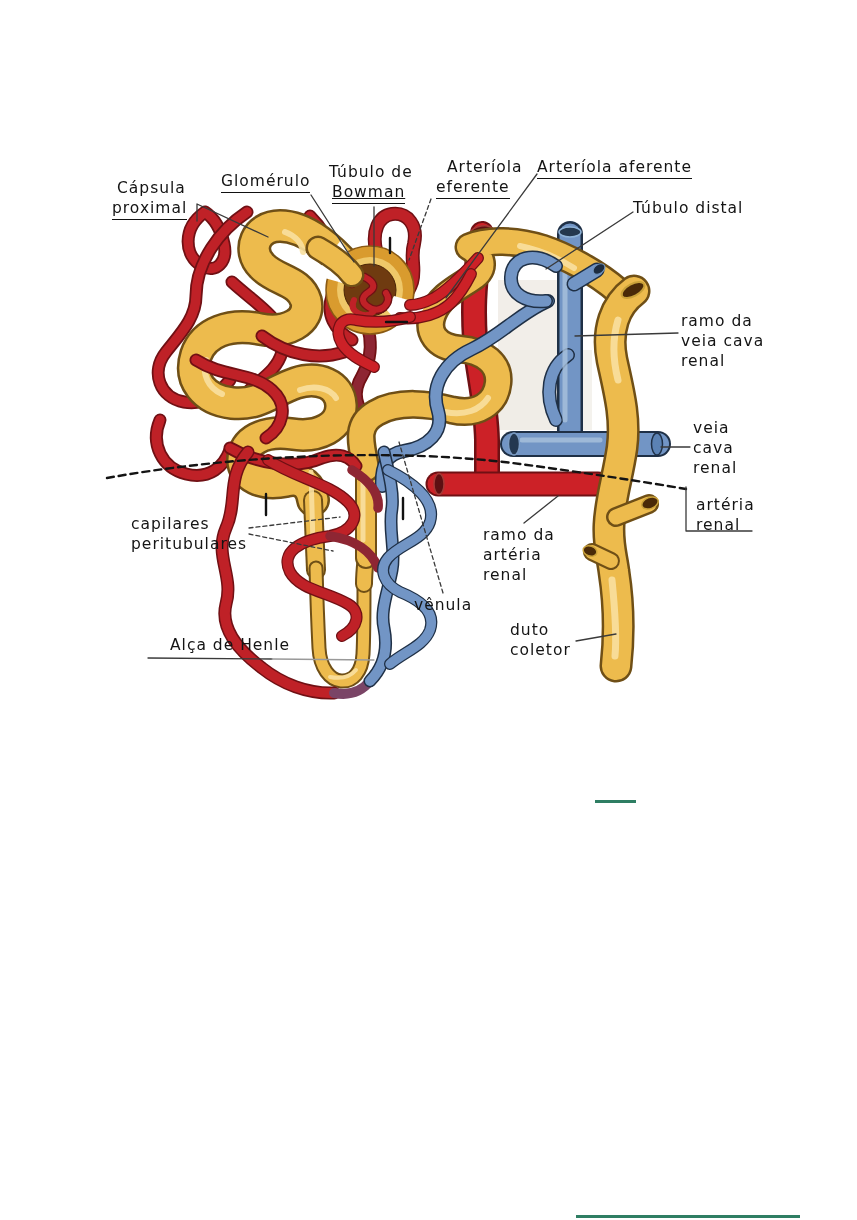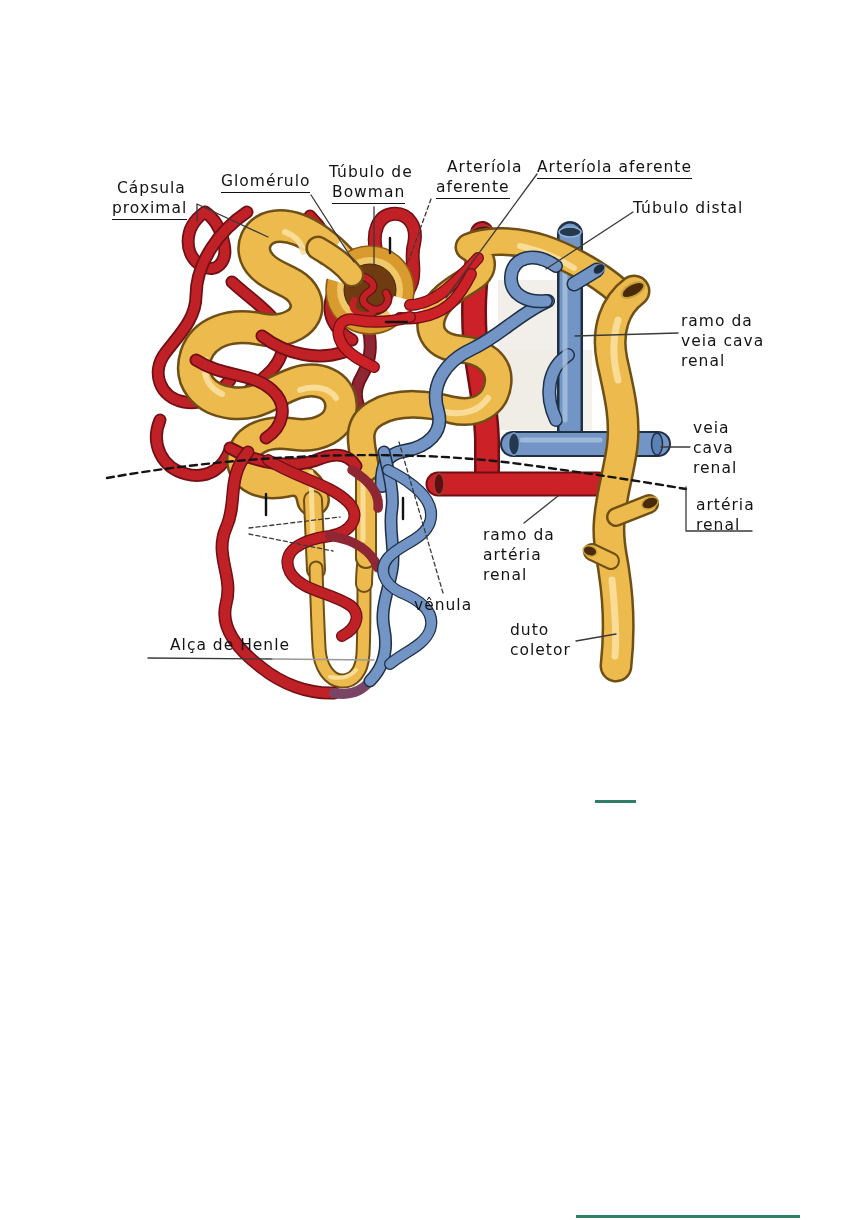--- a/index.html
+++ b/index.html
@@ -260,26 +260,26 @@
     <span style="margin-left:5px;">Cápsula</span><br>
     <span class="u">proximal</span>
   </div>
 
   <div class="lbl" style="left:221px;top:171px;">
     <span class="u">Glomérulo</span>
   </div>
 
   <div class="lbl" style="left:329px;top:162px;">
     <span>Túbulo de</span><br>
-    <span class="u" style="margin-left:3px;">Bowman</span>
+    <span class="u" style="margin-left:3px;text-decoration:underline;">Bowman</span>
   </div>
 
   <div class="lbl" style="left:436px;top:157px;">
     <span style="margin-left:11px;">Arteríola</span><br>
-    <span class="u">aferente</span>
+    <span class="u">eferente</span>
   </div>
 
   <div class="lbl" style="left:537px;top:157px;">
     <span class="u">Arteríola aferente</span>
   </div>
 
   <div class="lbl" style="left:633px;top:198px;">
     <span>Túbulo distal</span>
   </div>
 
@@ -303,20 +303,24 @@
   <div class="lbl" style="left:483px;top:525px;">
     <span>ramo da</span><br>
     <span>artéria</span><br>
     <span>renal</span>
   </div>
 
   <div class="lbl" style="left:414px;top:595px;">
     <span>vênula</span>
   </div>
 
+  <div class="lbl" style="left:131px;top:514px;">
+    <span>capilares</span><br>
+    <span>peritubulares</span>
+  </div>
 
   <div class="lbl" style="left:146px;top:635px;margin-left:24px;">
     <span>Alça de Henle</span>
   </div>
 
   <div class="lbl" style="left:510px;top:620px;">
     <span>duto</span><br>
     <span>coletor</span>
   </div>
 

